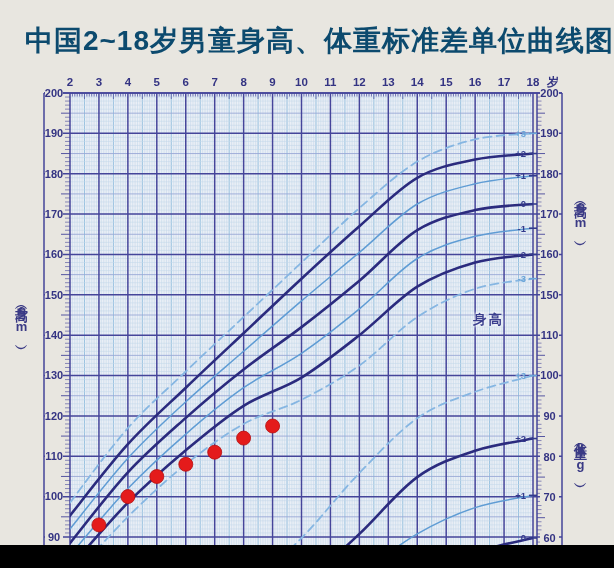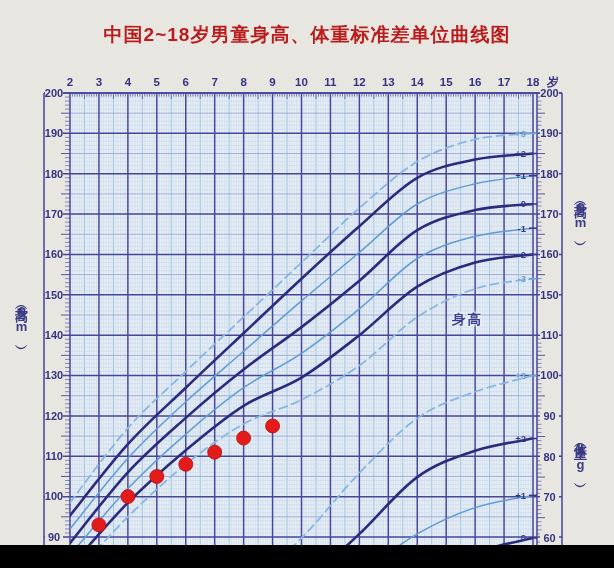--- a/index.html
+++ b/index.html
@@ -3,32 +3,32 @@
 <meta charset="utf-8">
 <style>
   html,body{margin:0;padding:0;}
   .page{
     position:relative; width:614px; height:568px; overflow:hidden;
     background:#e8e6e0;
     font-family:"Liberation Sans", sans-serif;
   }
   .chart-title{
     position:absolute; top:22px; left:0; width:614px;
-    text-align:center; font-size:19px; font-weight:bold;
-    color:#b91c1c; letter-spacing:1px;
+    text-align:right; font-size:28px; font-weight:bold;
+    color:#0c4a6e; letter-spacing:1px;
   }
   .v-label{
     position:absolute; writing-mode:vertical-rl; text-orientation:upright;
     font-size:13px; font-weight:bold; color:#3a3a85; letter-spacing:2px;
   }
   #axis-title-height-left{ left:12px; top:296px; }
   #axis-title-height-right{ left:571px; top:192px; }
   #axis-title-weight-right{ left:571px; top:434px; }
   .inplot-label{
-    position:absolute; left:452px; top:311px; width:52px; text-align:left;
+    position:absolute; left:452px; top:311px; width:52px; text-align:right;
     font-size:13.5px; font-weight:bold; color:#3b3f8e; letter-spacing:2px;
     text-shadow:0 0 3px #f2f5fa, 0 0 3px #f2f5fa, 0 0 5px #f2f5fa;
   }
   .bottom-bar{
     position:absolute; left:0; top:545px; width:614px; height:23px; background:#000;
   }
   svg{ position:absolute; left:0; top:0; }
 </style>
 </head>
 <body>

